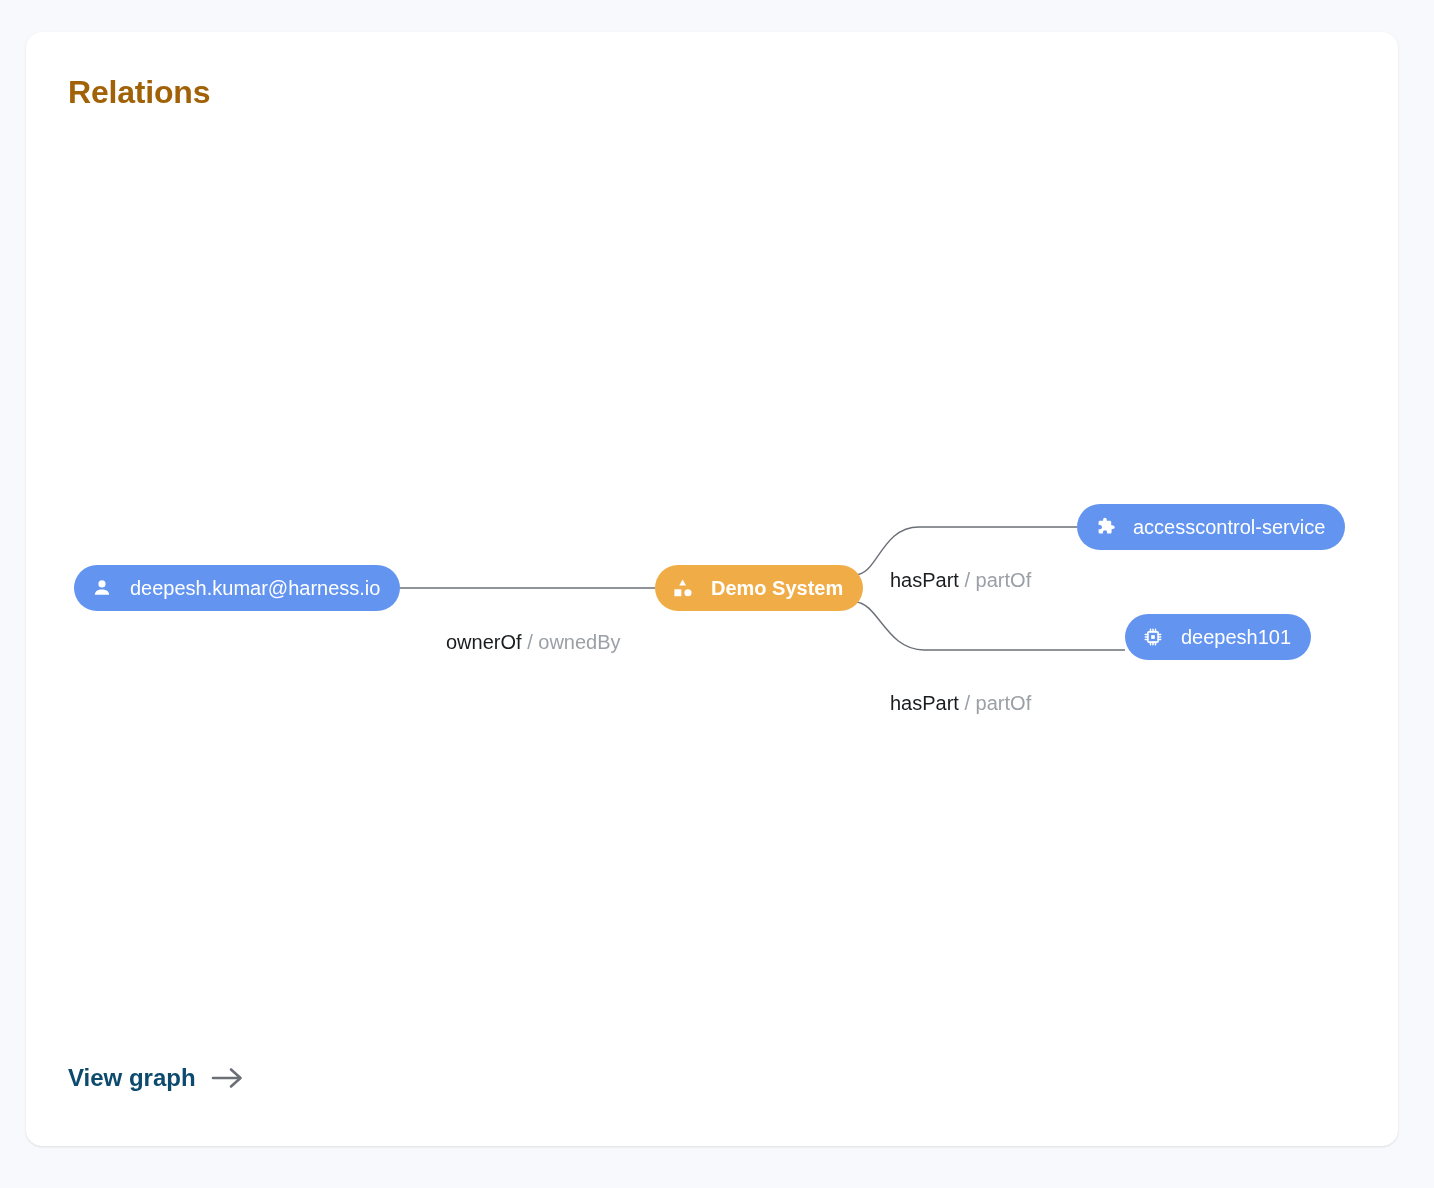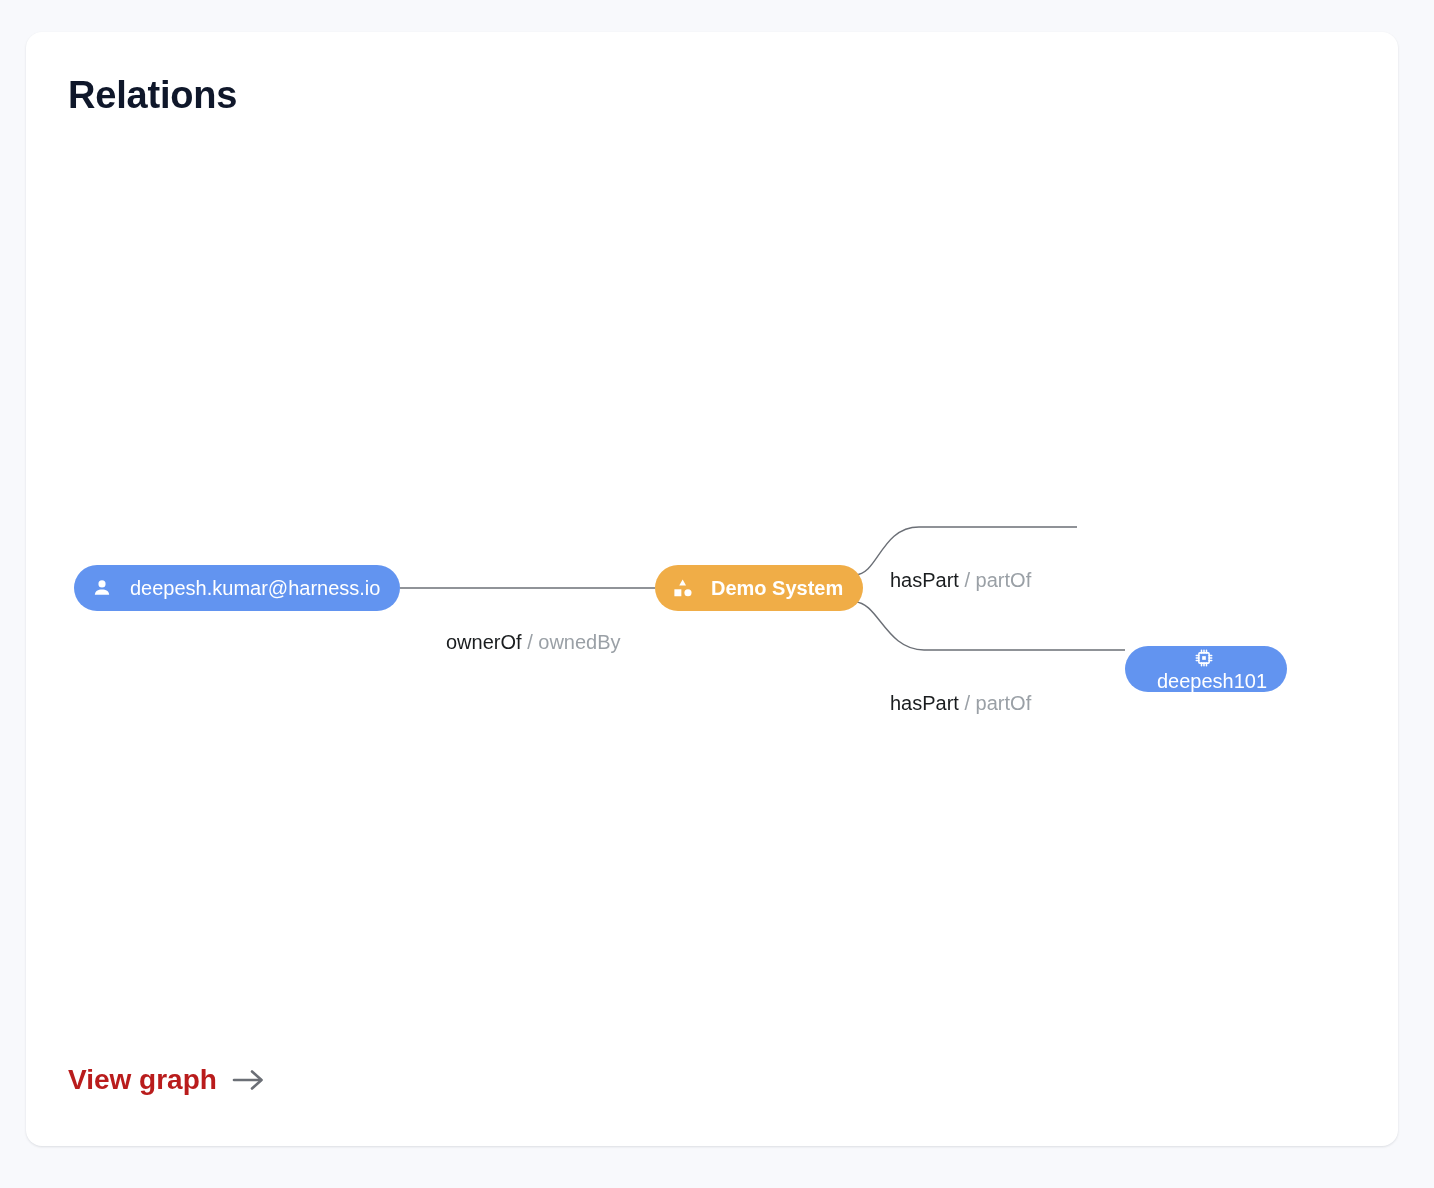--- a/index.html
+++ b/index.html
@@ -28,23 +28,23 @@
     background: #ffffff;
     border-radius: 16px;
     box-shadow: 0 1px 3px rgba(16, 24, 40, 0.07), 0 1px 2px rgba(16, 24, 40, 0.05);
     overflow: hidden;
   }
 
   .card-title {
     position: absolute;
     left: 42px;
     top: 42px;
-    font-size: 38px;
+    font-size: 32px;
     font-weight: bold;
-    color: #0f172a;
+    color: #a16207;
     letter-spacing: -0.2px;
   }
 
   .graph-area {
     position: absolute;
     left: 0;
     top: 0;
     width: 1372px;
     height: 1114px;
   }
@@ -85,21 +85,21 @@
     color: #ffffff;
   }
 
   .node-blue { background: #6294f0; }
   .node-orange { background: #f0ad47; }
   .node-orange .node-label { font-weight: bold; }
 
   .node-user      { left: 48px;   top: 533px; }
   .node-system    { left: 629px;  top: 533px; }
   .node-service   { left: 1051px; top: 472px; }
-  .node-resource  { left: 1099px; top: 614px; flex-direction: column; }
+  .node-resource  { left: 1099px; top: 582px; }
 
   .edge-label {
     position: absolute;
     font-size: 20px;
     color: #1a1d1f;
     white-space: nowrap;
     margin-top: 38px;
   }
   .edge-label .secondary { color: #9aa0a6; }
 
@@ -107,23 +107,23 @@
   .label-haspart1 { left: 864px; top: 499px; }
   .label-haspart2 { left: 864px; top: 622px; }
 
   .view-graph {
     position: absolute;
     left: 42px;
     top: 1032px;
     display: flex;
     align-items: center;
     gap: 14px;
-    font-size: 28px;
+    font-size: 24px;
     font-weight: bold;
-    color: #b91c1c;
+    color: #0c4a6e;
     cursor: pointer;
   }
   .view-graph .arrow-icon { display: flex; align-items: center; }
 </style>
 </head>
 <body>
 
 <div class="page">
 
   <div class="relations-card">
@@ -152,20 +152,28 @@
       <div class="node node-blue node-user">
         <span class="node-icon">
           <svg width="22" height="22" viewBox="0 0 24 24" fill="#ffffff">
             <circle cx="12" cy="7.5" r="3.9"></circle>
             <path d="M4.2 19.4c0-3.9 3.5-5.9 7.8-5.9s7.8 2 7.8 5.9z"></path>
           </svg>
         </span>
         <span class="node-label">deepesh.kumar@harness.io</span>
       </div>
 
+      <div class="node node-blue node-service">
+        <span class="node-icon">
+          <svg width="22" height="22" viewBox="0 0 24 24" fill="#ffffff">
+            <path d="M20.2 10.1h-1.4V6.7a1.5 1.5 0 0 0-1.5-1.5h-3.4V3.8a2 2 0 1 0-4 0v1.4H6.5A1.5 1.5 0 0 0 5 6.7v3.2h1.4a2.3 2.3 0 1 1 0 4.6H5v3.2a1.5 1.5 0 0 0 1.5 1.5h3.2v-1.4a2.3 2.3 0 1 1 4.6 0v1.4h3.4a1.5 1.5 0 0 0 1.5-1.5v-3.4h1.4a2 2 0 1 0 0-4z"></path>
+          </svg>
+        </span>
+        <span class="node-label">accesscontrol-service</span>
+      </div>
 
       <div class="node node-blue node-resource">
         <span class="node-icon">
           <svg width="22" height="22" viewBox="0 0 24 24" fill="none" stroke="#ffffff" stroke-width="1.7">
             <rect x="6.4" y="6.4" width="11.2" height="11.2" rx="1.1" fill="none"></rect>
             <rect x="10" y="10" width="4" height="4" fill="#ffffff" stroke="none"></rect>
             <path d="M9.3 6.4V3.6M12 6.4V3.6M14.7 6.4V3.6M9.3 20.4v-2.8M12 20.4v-2.8M14.7 20.4v-2.8M6.4 9.3H3.6M6.4 12H3.6M6.4 14.7H3.6M20.4 9.3h-2.8M20.4 12h-2.8M20.4 14.7h-2.8" stroke-linecap="round"></path>
           </svg>
         </span>
         <span class="node-label">deepesh101</span>

